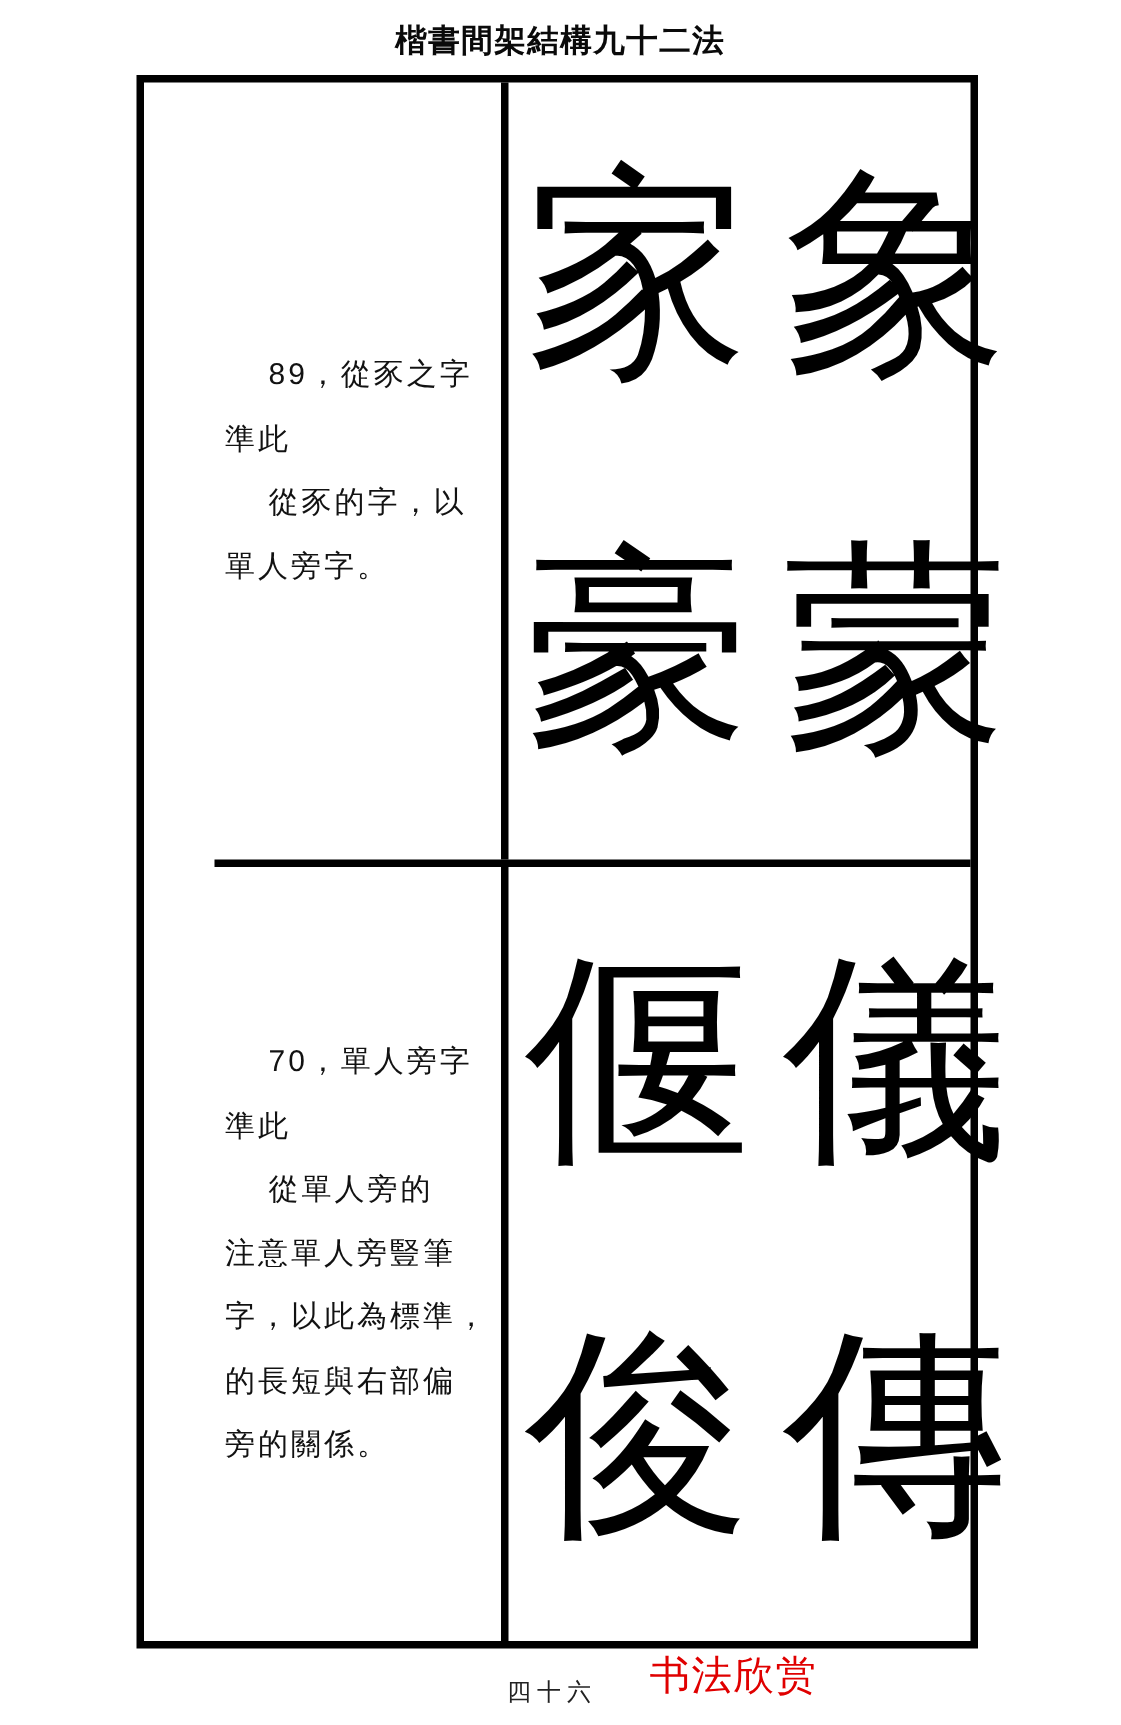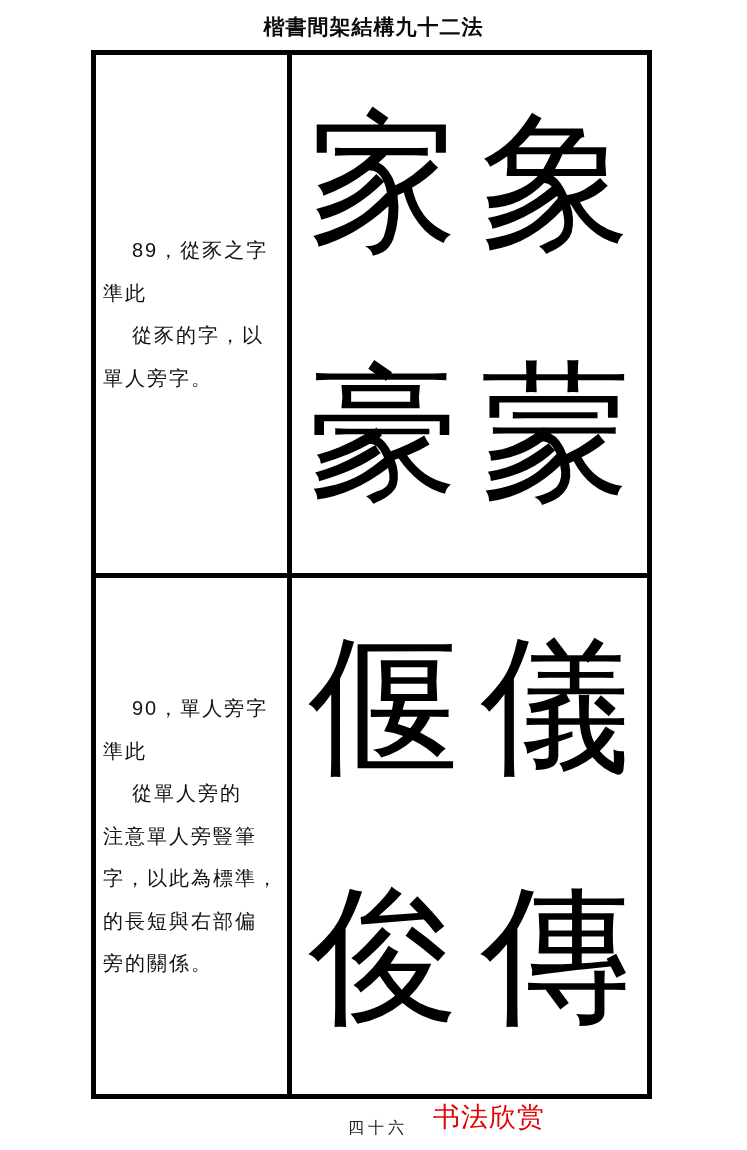--- a/index.html
+++ b/index.html
@@ -22,21 +22,21 @@
   }
   .lesson-table {
     position:absolute;
     left:91px; top:50px;
     width:561px; height:1049px;
     border:5px solid #000;
     box-sizing:border-box;
     display:flex;
     flex-direction:column;
   }
-  .lesson-row { display:flex; min-height:0; }
+  .lesson-row { display:flex; min-height:0;margin-left:47px; }
   .lesson-row.first { height:518px; border-bottom:5px solid #000; flex-shrink:0; }
   .lesson-row.second { flex:1; }
   .text-cell {
     width:184px;
     flex-shrink:0;
     border-right:5px solid #000;
     box-sizing:content-box;
     display:flex;
     flex-direction:column;
     justify-content:center;
@@ -62,21 +62,21 @@
   .calligraphy-char {
     display:flex;
     align-items:center;
     justify-content:center;
     font-size:150px;
     line-height:1;
     color:#000;
   }
   .page-number {
     position:absolute;
-    left:348px; top:1118px;
+    left:338px; top:1118px;
     font-size:16px;
     letter-spacing:4px;
     color:#222;
   }
   .watermark {
     position:absolute;
     left:433px; top:1099px;
     color:#e00000;
     white-space:nowrap;
     display:flex;
@@ -105,21 +105,21 @@
       <div class="glyph-cell">
         <div class="calligraphy-char">家</div>
         <div class="calligraphy-char">象</div>
         <div class="calligraphy-char">豪</div>
         <div class="calligraphy-char">蒙</div>
       </div>
     </div>
 
     <div class="lesson-row second">
       <div class="text-cell">
-        <div class="instruction-line indent">90，單人旁字</div>
+        <div class="instruction-line indent">70，單人旁字</div>
         <div class="instruction-line">準此</div>
         <div class="instruction-line indent">從單人旁的</div>
         <div class="instruction-line">注意單人旁豎筆</div>
         <div class="instruction-line">字，以此為標準，</div>
         <div class="instruction-line">的長短與右部偏</div>
         <div class="instruction-line">旁的關係。</div>
       </div>
       <div class="glyph-cell">
         <div class="calligraphy-char">偃</div>
         <div class="calligraphy-char">儀</div>

